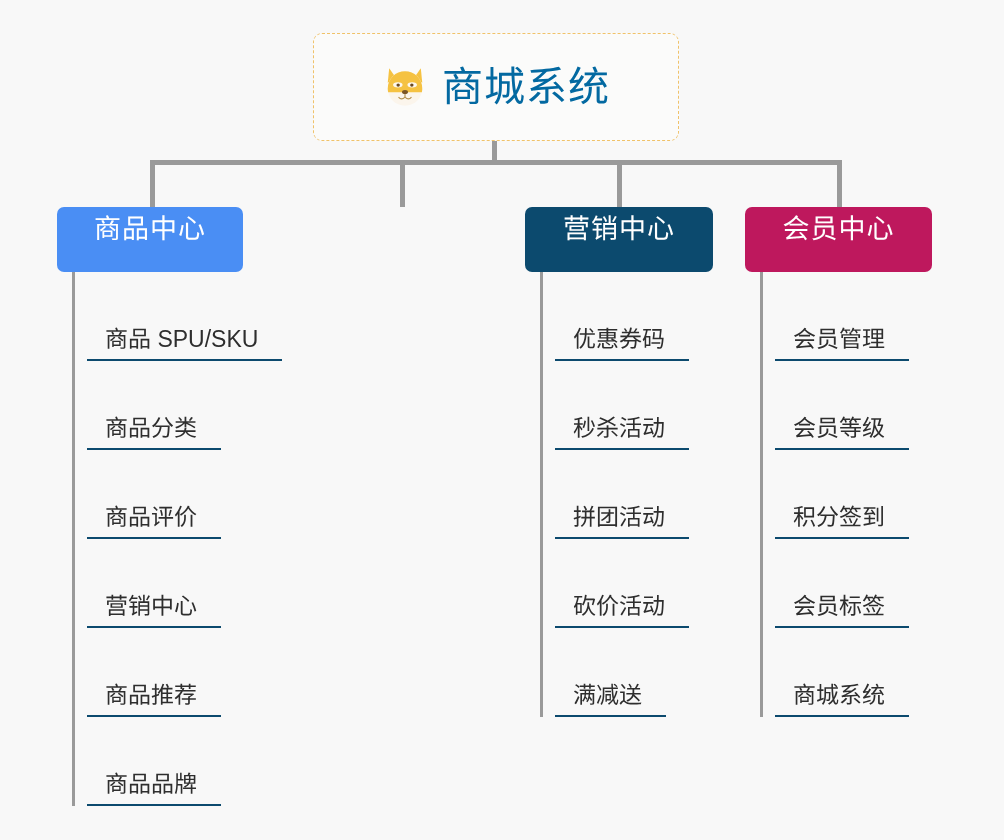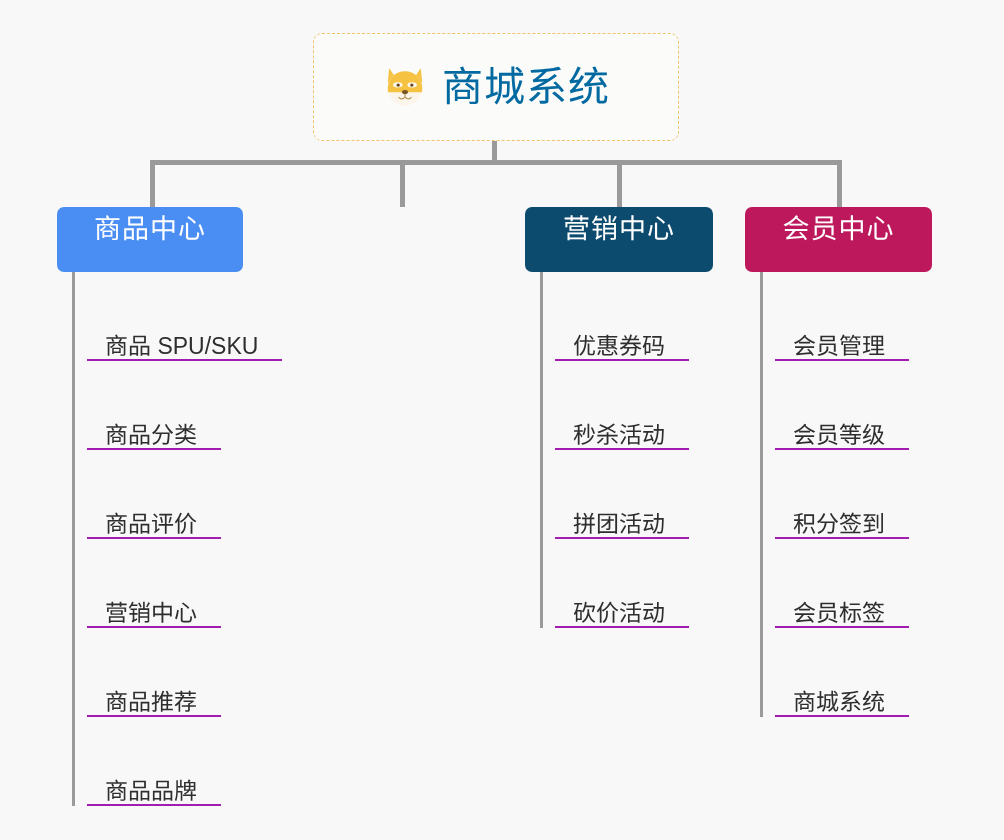--- a/index.html
+++ b/index.html
@@ -120,21 +120,22 @@
     display: flex;
     align-items: flex-end;
     padding-left: 30px;
   }
   .leaf-label {
     display: inline-block;
     font-size: 23px;
     line-height: 1.15;
     color: #2e2e2e;
     white-space: nowrap;
-    border-bottom: 2px solid #a21caf;
+    padding-bottom: 7px;
+    border-bottom: 2px solid #0c4a6e;
     padding-right: 24px;
     margin-left: -18px;
     padding-left: 18px;
   }
 </style>
 </head>
 <body>
 
 <div id="mindmap">
 
@@ -200,20 +201,23 @@
         </div>
       <div class="leaf-item">
           <span class="leaf-label">秒杀活动</span>
         </div>
       <div class="leaf-item">
           <span class="leaf-label">拼团活动</span>
         </div>
       <div class="leaf-item">
           <span class="leaf-label">砍价活动</span>
         </div>
+      <div class="leaf-item">
+          <span class="leaf-label">满减送</span>
+        </div>
     </div>
   </div>
 
   <div class="column col-4 cat-4">
     <div class="cat-box">
       <span>会员中心</span>
     </div>
     <div class="leaf-list">
       <div class="leaf-item">
           <span class="leaf-label">会员管理</span>

